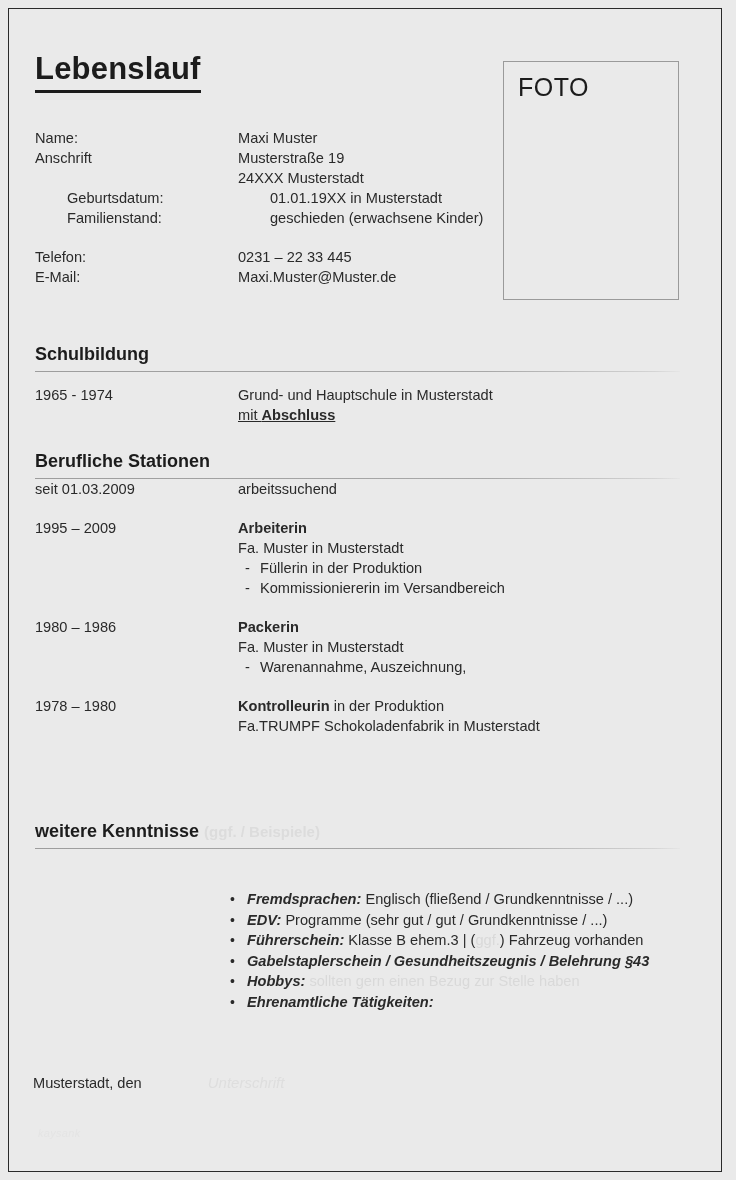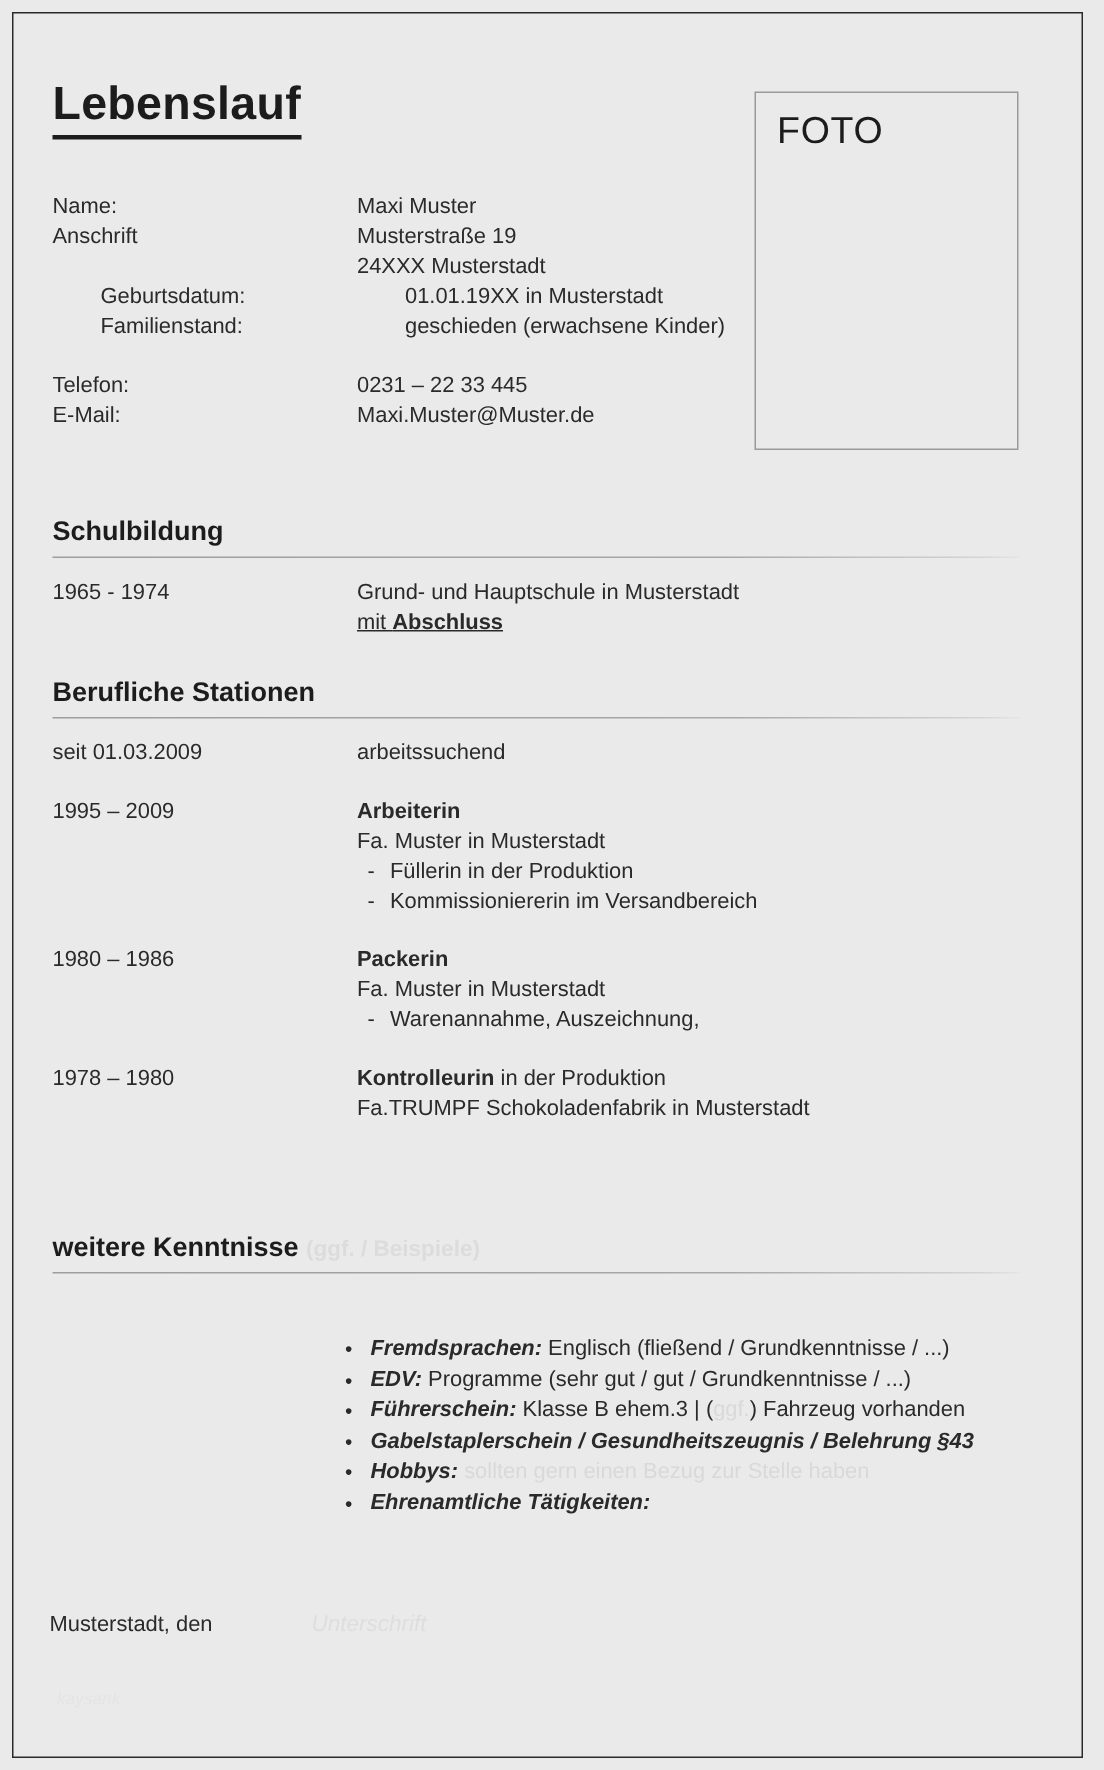--- a/index.html
+++ b/index.html
@@ -272,21 +272,21 @@
           <div class="entry-line">Grund- und Hauptschule in Musterstadt</div>
           <div class="entry-line underline-piece"><span class="u"><span>mit </span><span class="b">Abschluss</span></span></div>
         </div>
       </div>
     </div>
 
     <div class="section" id="section-career" style="top:451px;">
       <div class="section-head">Berufliche Stationen</div>
       <div class="section-rule"></div>
 
-      <div class="entry" style="margin-top:13px;">
+      <div class="entry" style="">
         <div class="entry-date">seit 01.03.2009</div>
         <div class="entry-body">
           <div class="entry-line">arbeitssuchend</div>
         </div>
       </div>
 
       <div class="entry" style="margin-top:19px;">
         <div class="entry-date">1995 – 2009</div>
         <div class="entry-body">
           <div class="entry-line bold">Arbeiterin</div>

